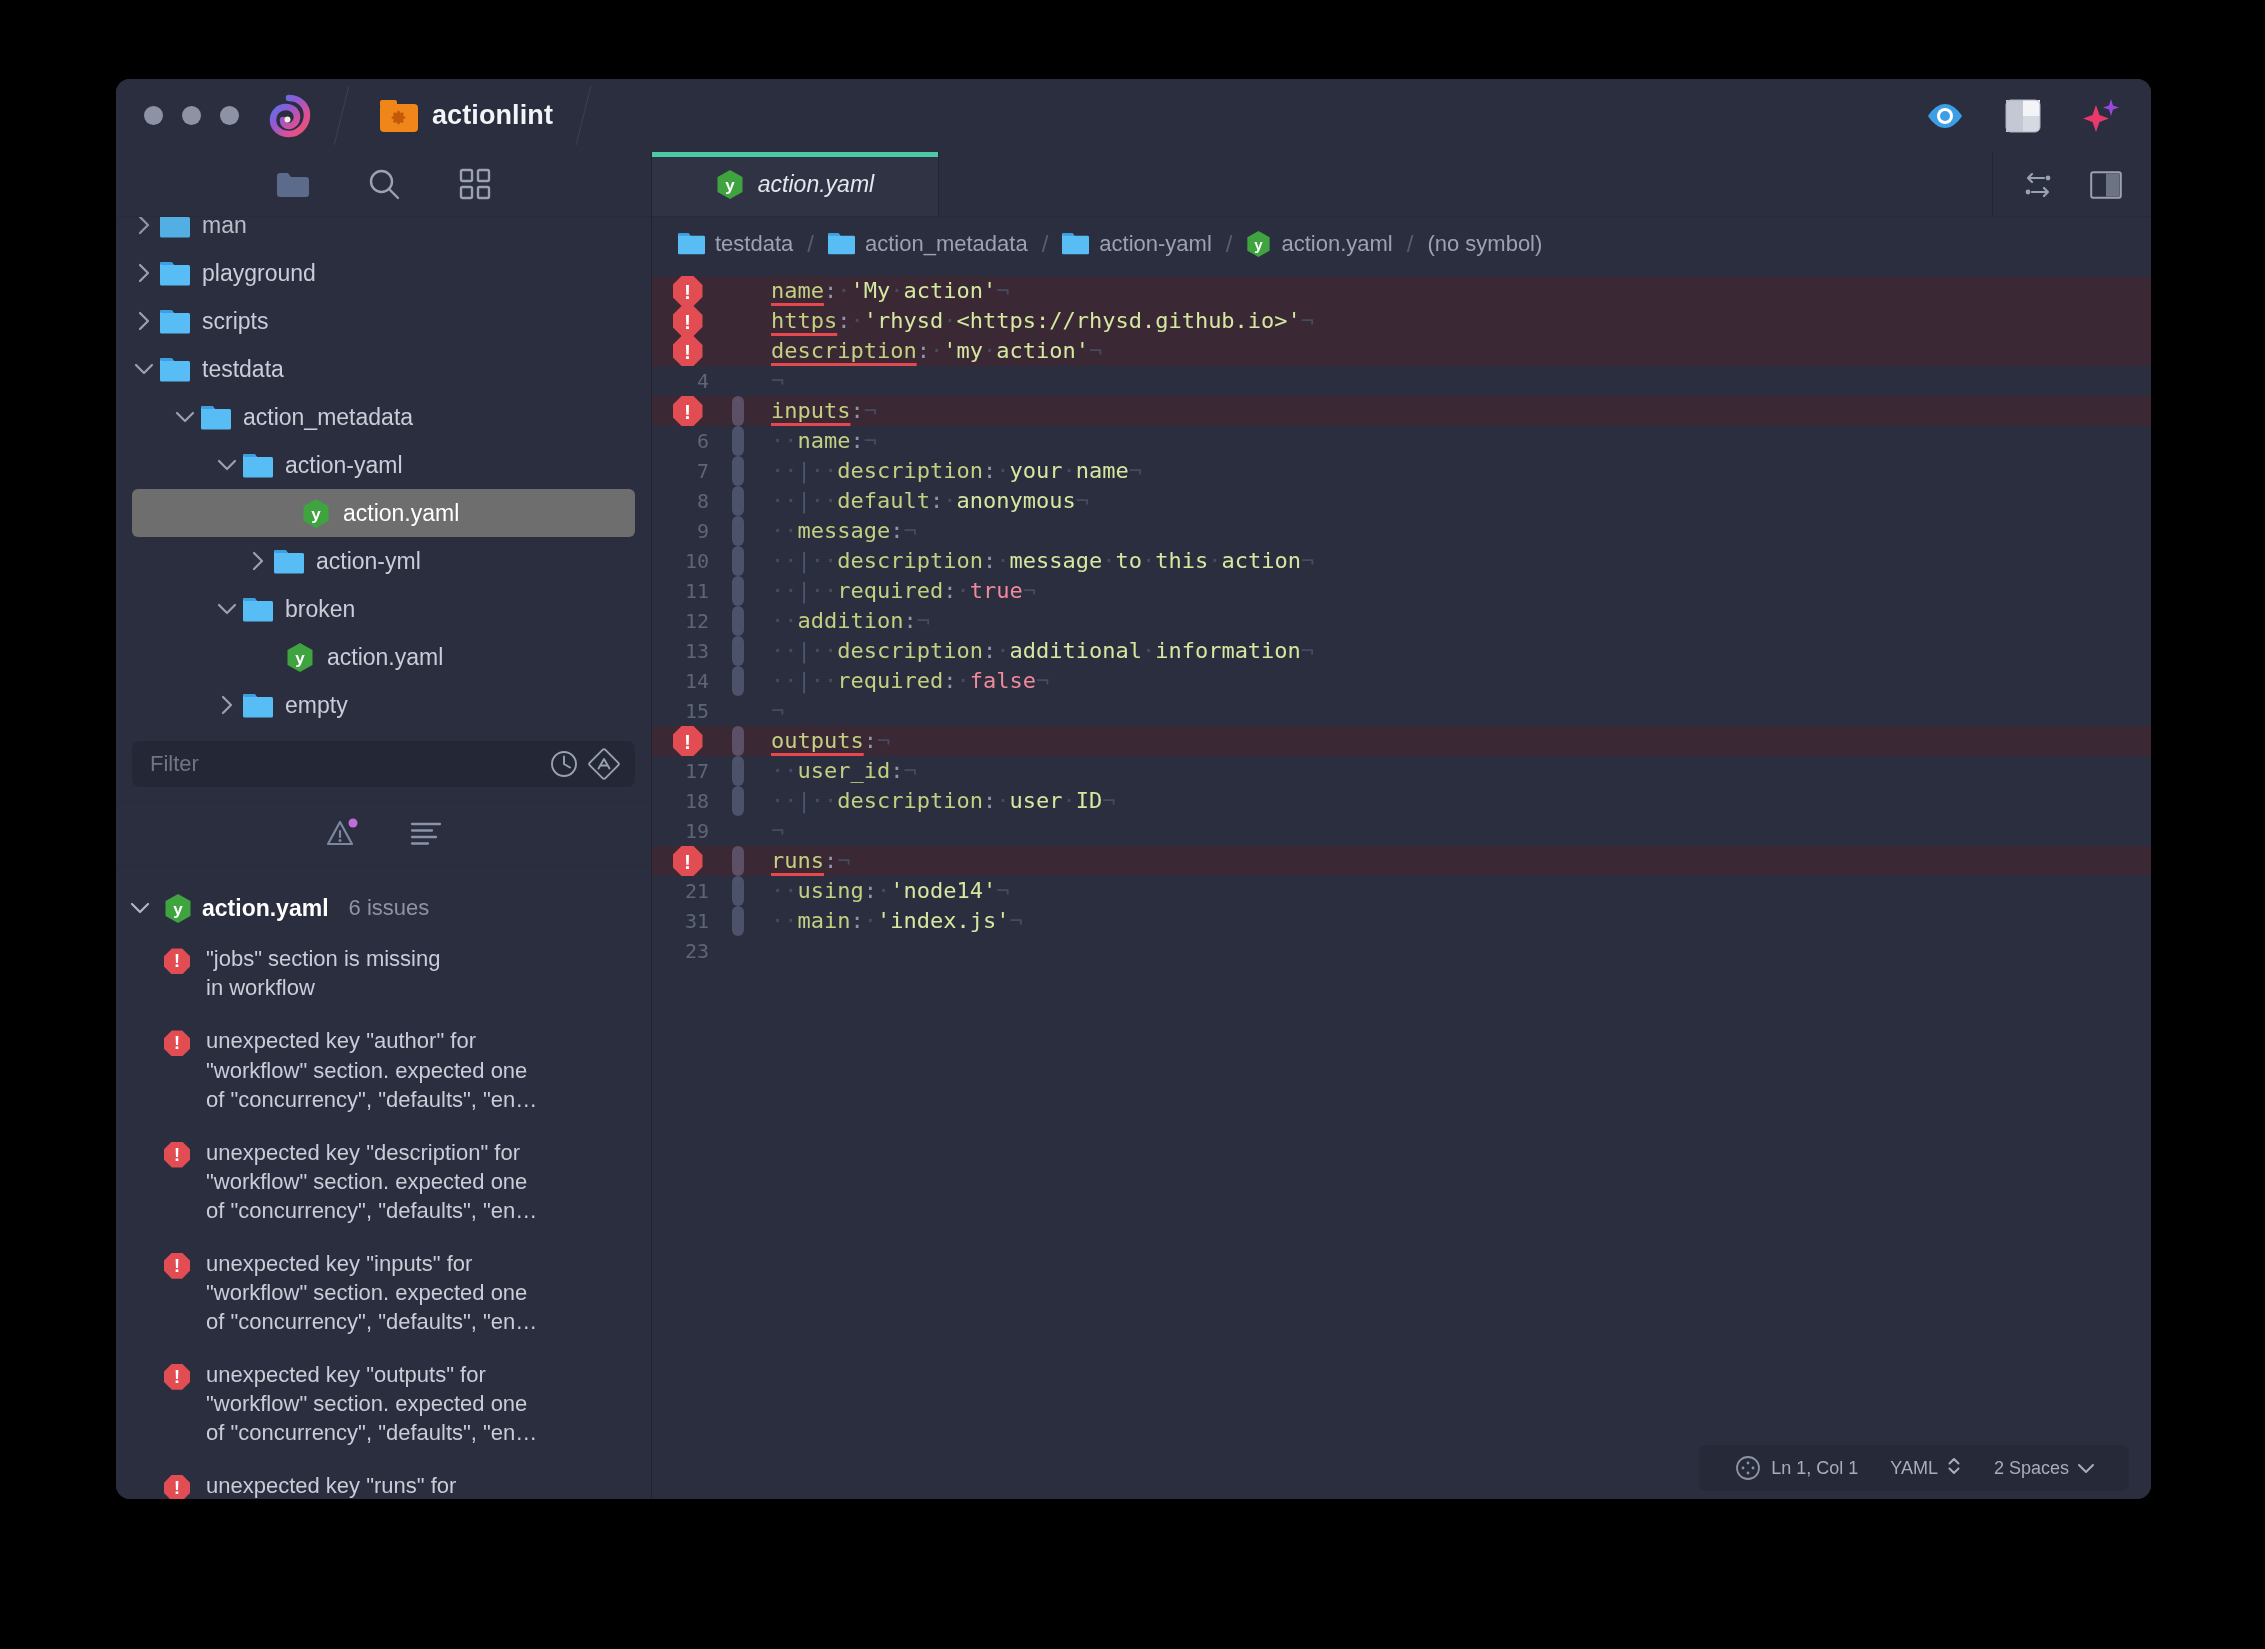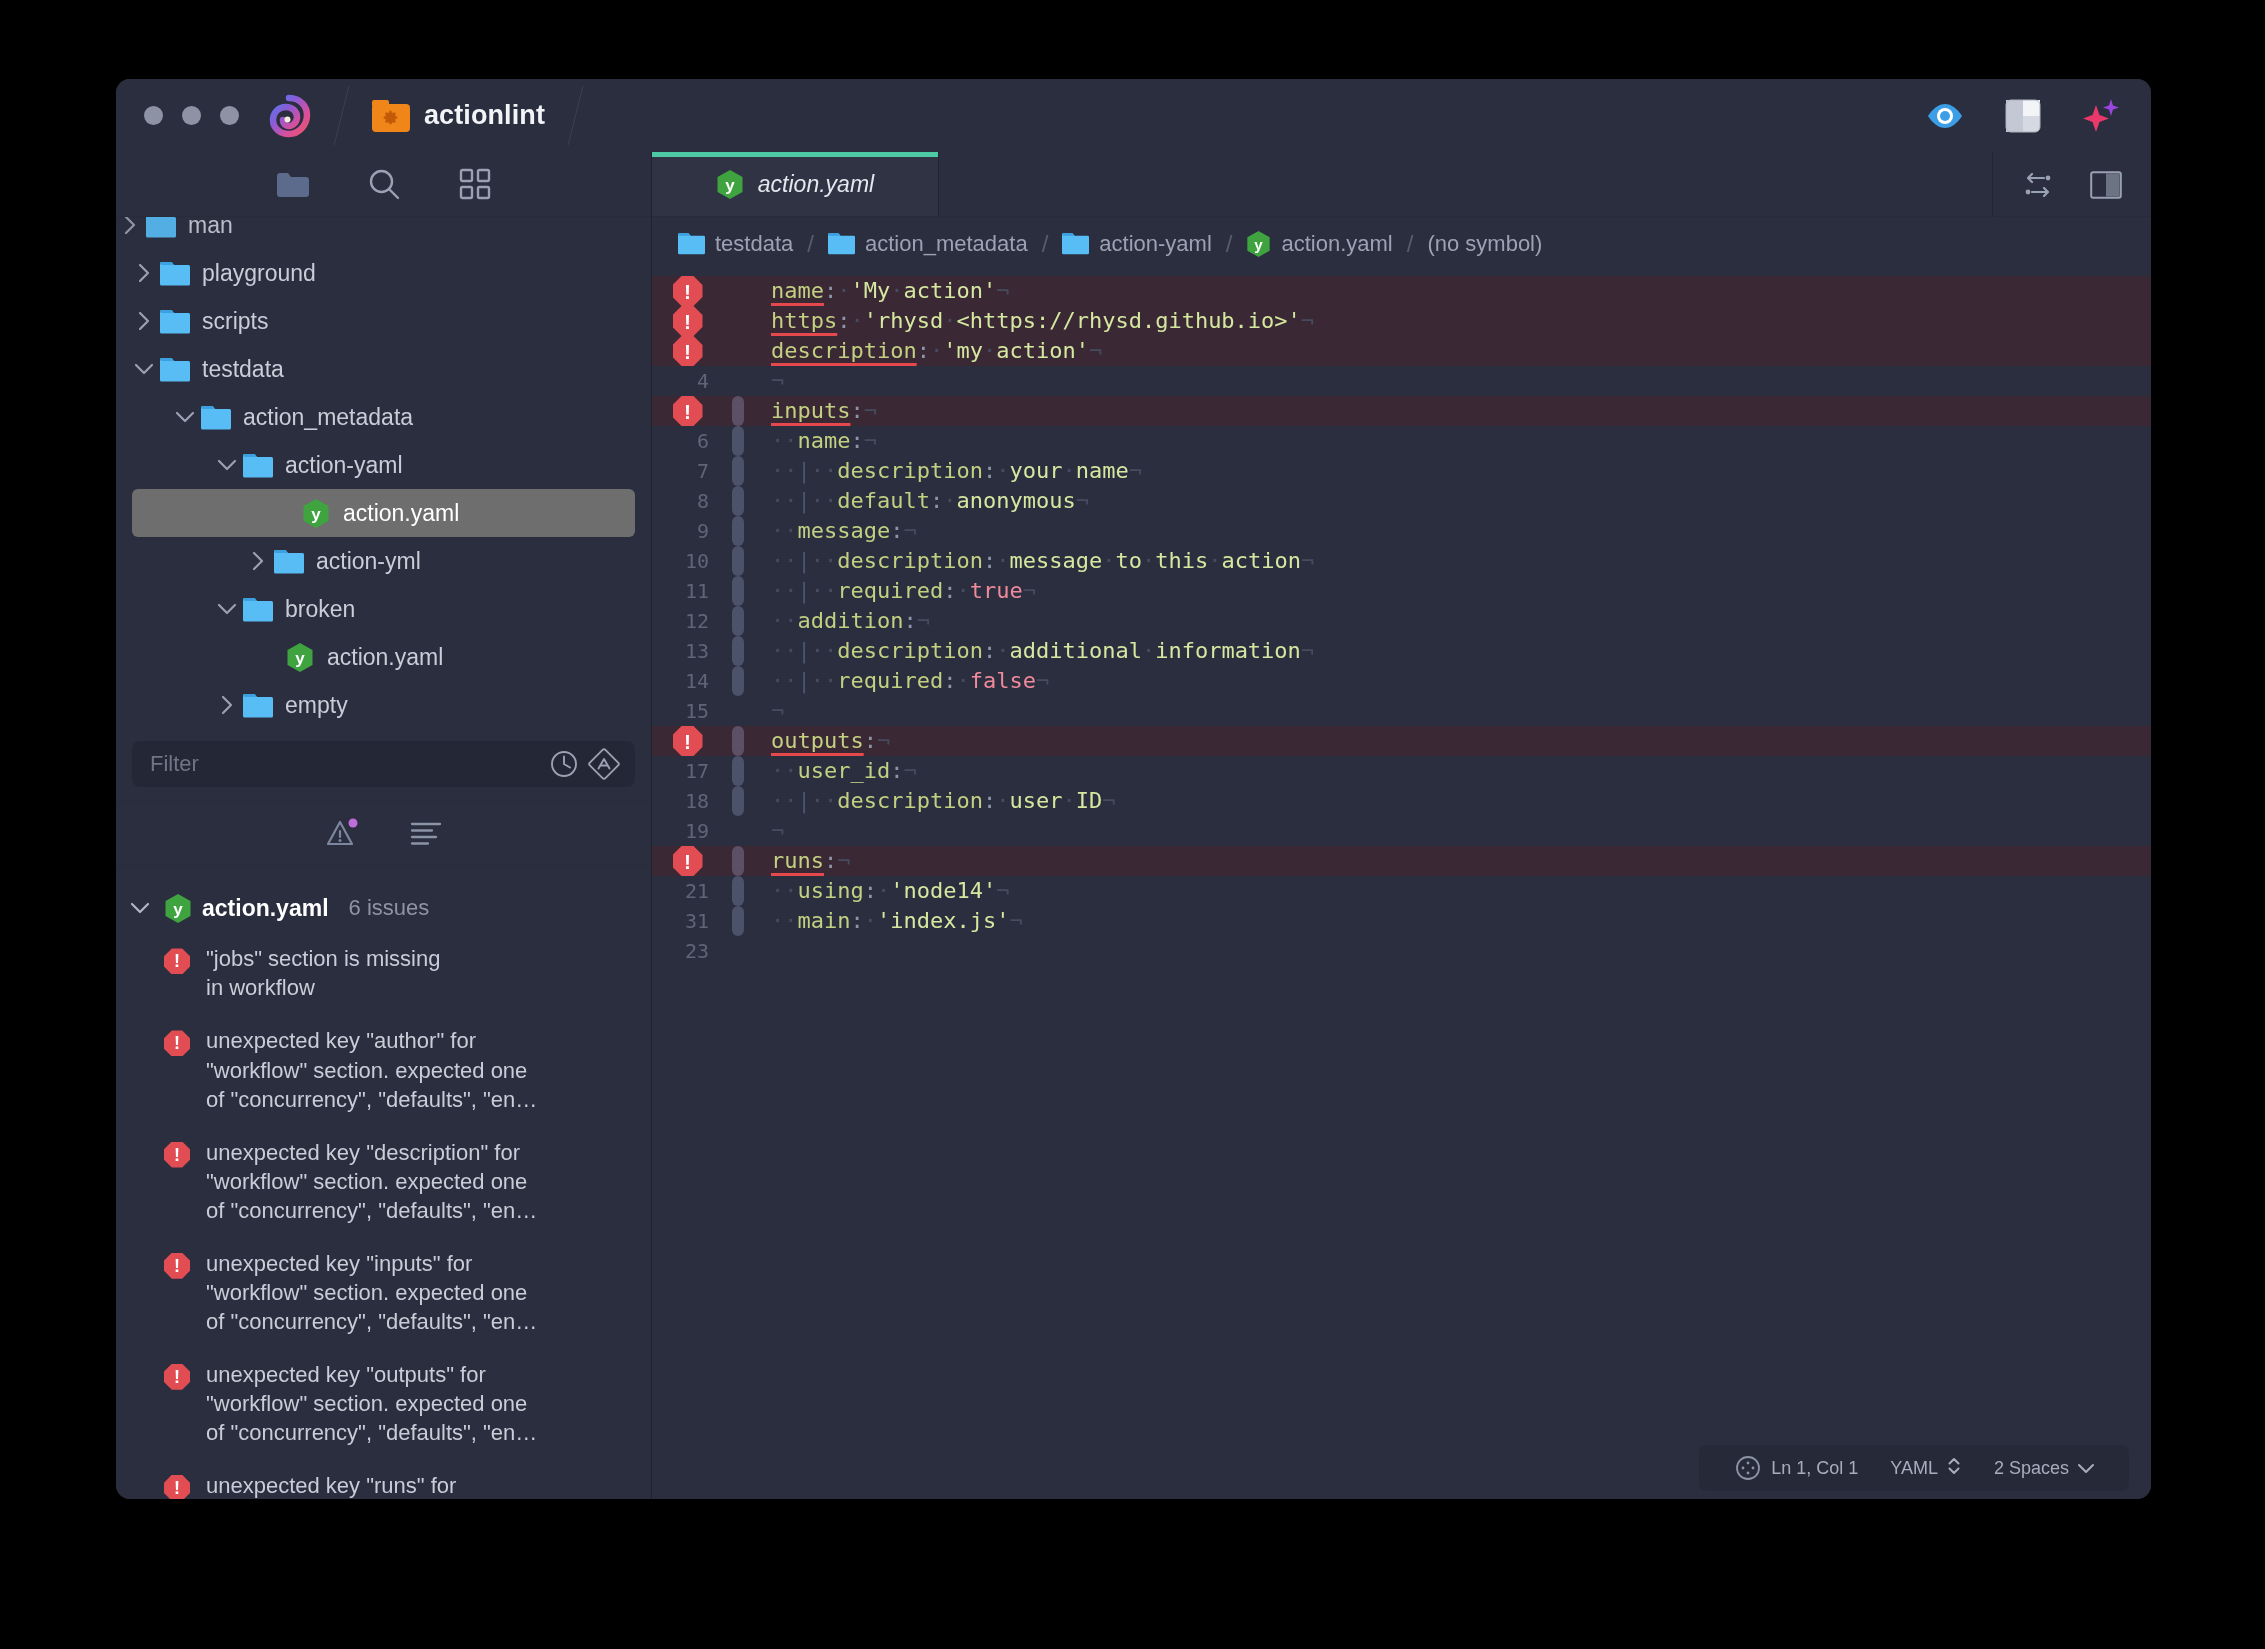--- a/index.html
+++ b/index.html
@@ -39,21 +39,21 @@
   .tb-sep {
     width: 1px; height: 59px;
     background: #3b4054;
     transform: skewX(-14deg);
     margin: 0 2px;
   }
   .tb-zone { display: flex; align-items: center; justify-content: center; padding: 0 28px; height: 73px; }
 
   #app-logo { width: 44px; height: 44px; position: relative; }
 
-  #project-chip { display: flex; align-items: center; gap: 14px; }
+  #project-chip { display: flex; align-items: center; gap: 14px; margin-left: 8px; }
   #project-name { color: #f2f4f8; font-size: 27px; font-weight: bold; letter-spacing: 0.1px; }
 
   .folder-gear { width: 38px; height: 32px; position: relative; }
   .folder-gear .fg-tab { position: absolute; left: 0; top: 0; width: 17px; height: 6px; background: #f08519; border-radius: 2px 2px 0 0; }
   .folder-gear .fg-body { position: absolute; left: 0; top: 4px; width: 38px; height: 28px; background: #f08519; border-radius: 4px; }
   .folder-gear .fg-gear { position: absolute; left: 9px; top: 9px; width: 19px; height: 19px; }
 
   #titlebar-right {
     position: absolute; right: 30px; top: 0; height: 73px;
     display: flex; align-items: center; gap: 38px;
@@ -309,21 +309,21 @@
             <rect x="2" y="2" width="11" height="11" rx="1.5"></rect>
             <rect x="19" y="2" width="11" height="11" rx="1.5"></rect>
             <rect x="2" y="19" width="11" height="11" rx="1.5"></rect>
             <rect x="19" y="19" width="11" height="11" rx="1.5"></rect>
           </svg>
         </div>
       </div>
 
       <div id="tree-scroll">
         <div id="tree">
-            <div class="trow" style="padding-left: 0; opacity: 0.9;">
+            <div class="trow" style="padding-left: 14px; opacity: 0.9;">
               <span class="chev">
                 <svg width="14" height="22" viewBox="0 0 14 22" fill="none" stroke="#9aa1b2" stroke-width="2.2" stroke-linecap="round" stroke-linejoin="round">
                   <path d="M3 3l8 8-8 8"></path>
                 </svg>
               </span>
               <span class="ficon">
                 <svg width="30" height="25" viewBox="0 0 30 25">
                   <path d="M0 2.5A1.5 1.5 0 011.5 1h10.2l2.2 3H28.5A1.5 1.5 0 0130 5.5V23a1.5 1.5 0 01-1.5 1.5h-27A1.5 1.5 0 010 23z" fill="#58bdf5"></path>
                   <path d="M0 2.5A1.5 1.5 0 011.5 1h10.2l2.2 3H1z" fill="#3b9fe0"></path>
                 </svg>

